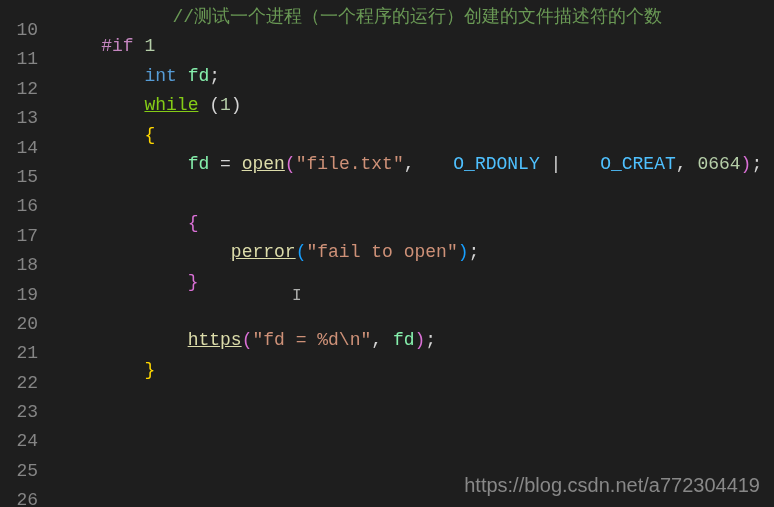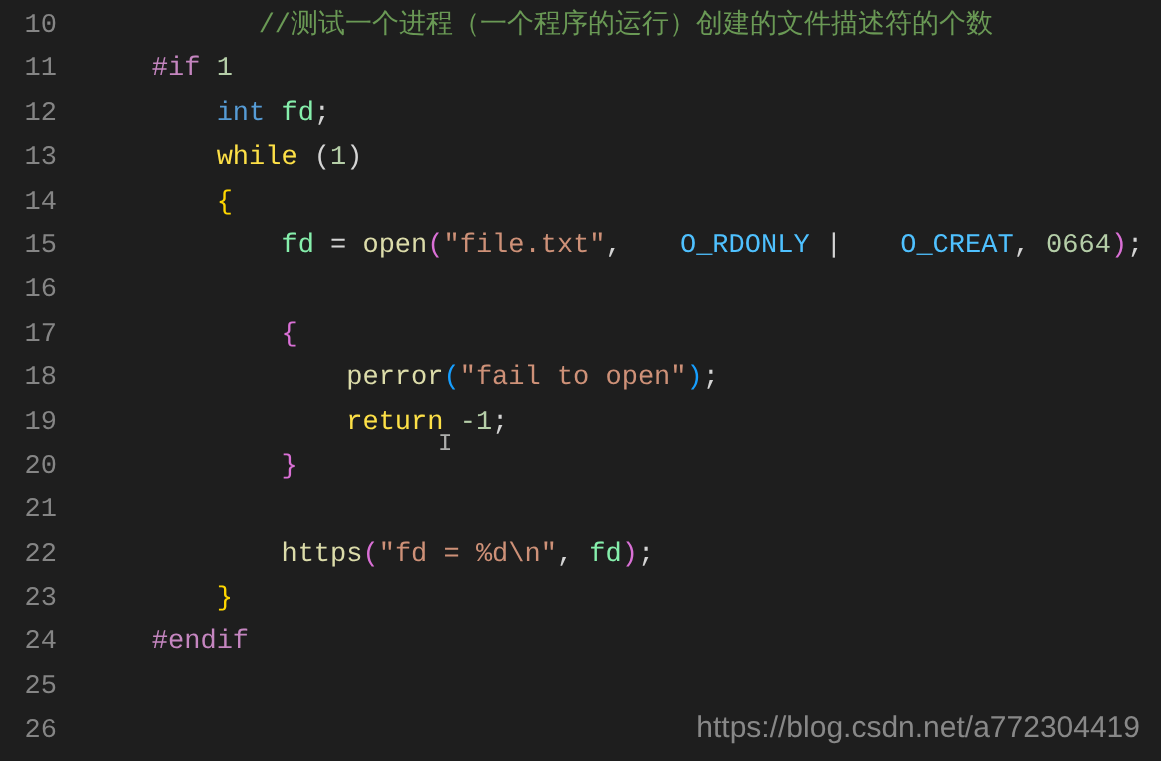--- a/index.html
+++ b/index.html
@@ -18,45 +18,45 @@
       position: relative;
     }
     .editor {
       display: flex;
       height: 100%;
     }
     .gutter {
       background: #1e1e1e;
       color: #858585;
       text-align: right;
-      padding: 3px 16px 3px 8px;
+      padding: 16px 16px 3px 8px;
       user-select: none;
       min-width: 54px;
     }
     .gutter-line {
       height: 29.4px;
       line-height: 29.4px;
     }
     .code-area {
       flex: 1;
       padding: 3px 0;
       position: relative;
     }
     .code-line {
       height: 29.4px;
       line-height: 29.4px;
       white-space: pre;
       padding-left: 4px;
     }
     .comment { color: #6a9955; margin-left: 28px; }
     .preprocessor { color: #c586c0; }
-    .keyword-control { color: #fde047; }
+    .keyword-control { color: #84cc16; text-decoration: underline; }
     .type { color: #569cd6; }
     .variable { color: #86efac; }
-    .function { color: #dcdcaa; }
+    .function { color: #dcdcaa; text-decoration: underline; }
     .string { color: #ce9178; }
     .number { color: #b5cea8; }
     .constant { color: #4fc1ff; margin-left: 28px; }
     .operator { color: #d4d4d4; }
     .punctuation { color: #d4d4d4; }
     .bracket-yellow { color: #ffd700; }
     .bracket-purple { color: #da70d6; }
     .bracket-blue { color: #179fff; }
     .cursor {
       display: inline-block;
@@ -108,22 +108,20 @@
   <div class="code-area">
     <div class="code-line">        <span class="comment">//测试一个进程（一个程序的运行）创建的文件描述符的个数</span></div>
     <div class="code-line">    <span class="preprocessor">#if</span><span class="number"> 1</span></div>
     <div class="code-line">        <span class="type">int</span><span class="variable"> fd</span><span class="punctuation">;</span></div>
     <div class="code-line">        <span class="keyword-control">while</span><span class="punctuation"> (</span><span class="number">1</span><span class="punctuation">)</span></div>
     <div class="code-line">        <span class="bracket-yellow">{</span></div>
     <div class="code-line">            <span class="variable">fd </span><span class="operator">= </span><span class="function">open</span><span class="bracket-purple">(</span><span class="string">"file.txt"</span><span class="punctuation">, </span><span class="constant">O_RDONLY</span><span class="operator"> | </span><span class="constant">O_CREAT</span><span class="punctuation">, </span><span class="number">0664</span><span class="bracket-purple">)</span><span class="punctuation">;</span></div>
     <div class="code-line"></div>
     <div class="code-line">            <span class="bracket-purple">{</span><span class="text-cursor" style="left:238px;top:282px;">I</span></div>
     <div class="code-line">                <span class="function">perror</span><span class="bracket-blue">(</span><span class="string">"fail to open"</span><span class="bracket-blue">)</span><span class="punctuation">;</span></div>
-    <div class="code-line">                <span class="keyword-control">return</span><span> </span><span class="number">-1</span><span class="punctuation">;</span></div>
     <div class="code-line">            <span class="bracket-purple">}</span></div>
     <div class="code-line"></div>
     <div class="code-line">            <span class="function">https</span><span class="bracket-purple">(</span><span class="string">"fd = %d\n"</span><span class="punctuation">, </span><span class="variable">fd</span><span class="bracket-purple">)</span><span class="punctuation">;</span></div>
     <div class="code-line">        <span class="bracket-yellow">}</span></div>
-    <div class="code-line">    <span class="preprocessor">#endif</span></div>
   </div>
 </div>
 
 <div class="watermark">https://blog.csdn.net/a772304419</div>
 
 </body></html>

